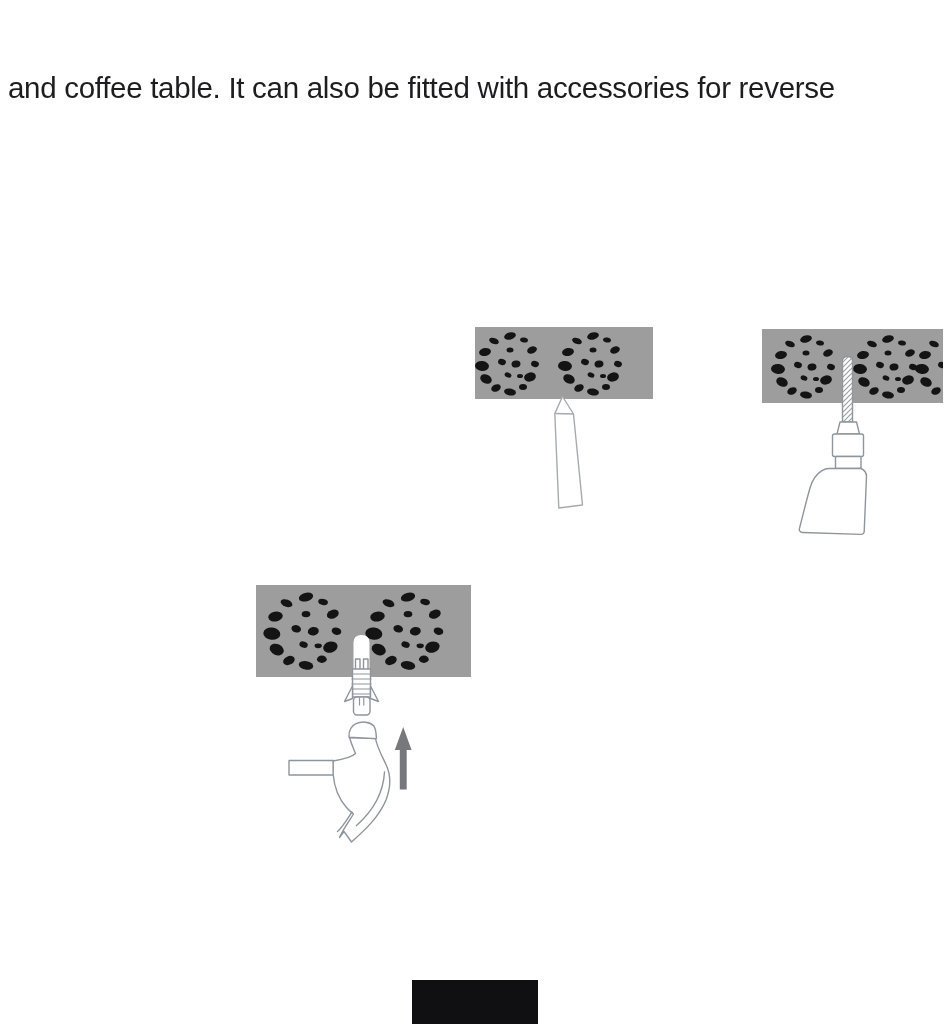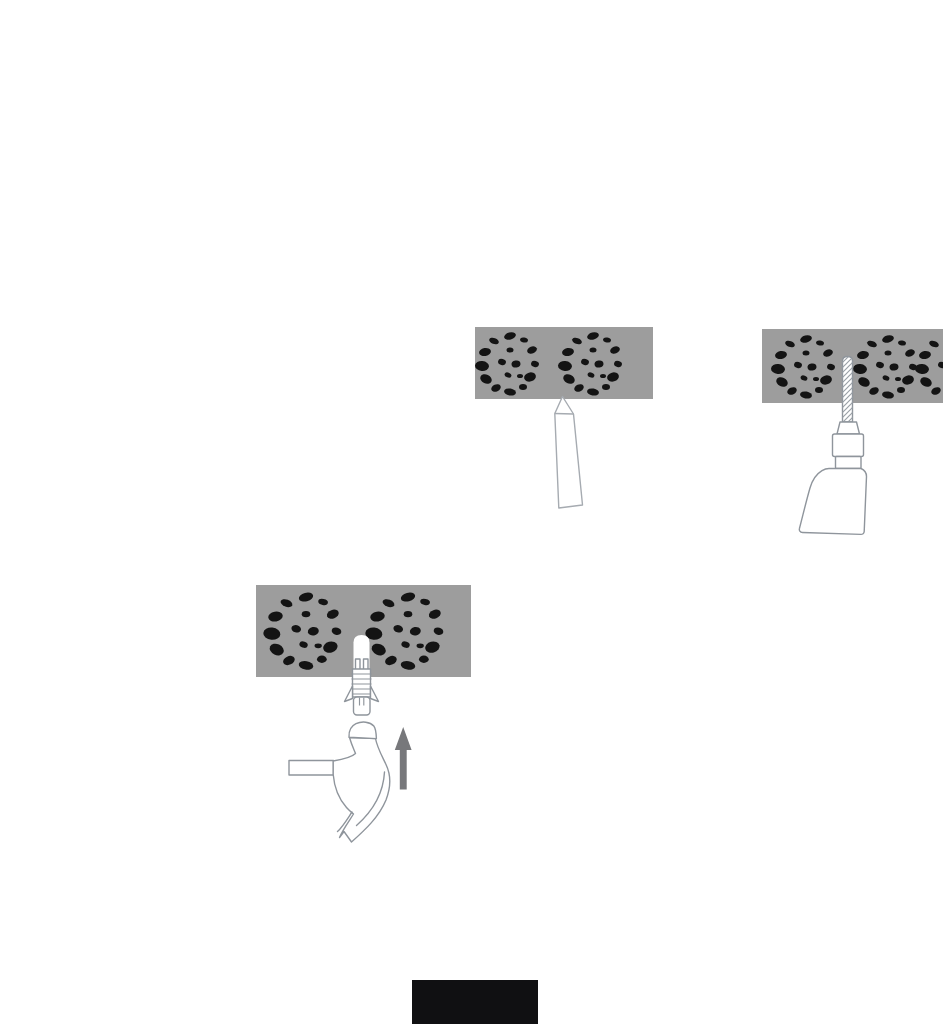--- a/index.html
+++ b/index.html
@@ -29,20 +29,21 @@
   .footer-block{
     position:absolute;left:412px;top:980px;width:126px;height:44px;
     background:var(--c-footer,#101012);
   }
 </style>
 </head>
 <body style="--c-text: #1d1d1f; --c-wall: #9d9d9d; --c-speck: #141414; --c-line: #8f959c; --c-pencil: #a6abb1; --c-arrow: #77787b; --c-footer: #101012;">
 
 <div class="page">
 
+  <div class="body-text">and coffee table. It can also be fitted with accessories for reverse</div>
 
   <svg id="illus-mark" class="illus" width="210" height="205" viewBox="455 315 210 205">
     <defs>
         <clipPath id="clipA">
           <rect x="475" y="327" width="178" height="72"></rect>
         </clipPath>
       </defs>
     <g>
       <rect class="wall" x="475" y="327" width="178" height="72"></rect>
       <g clip-path="url(#clipA)">

